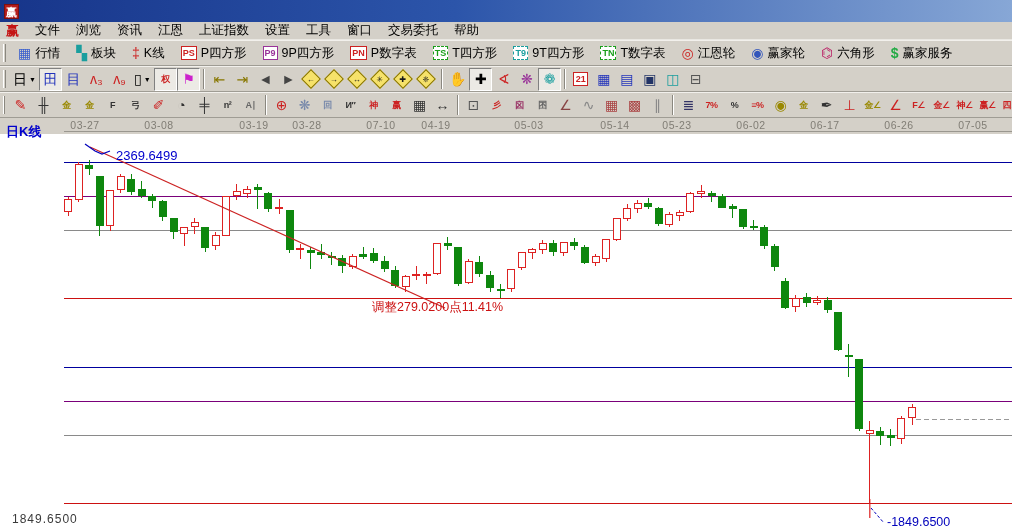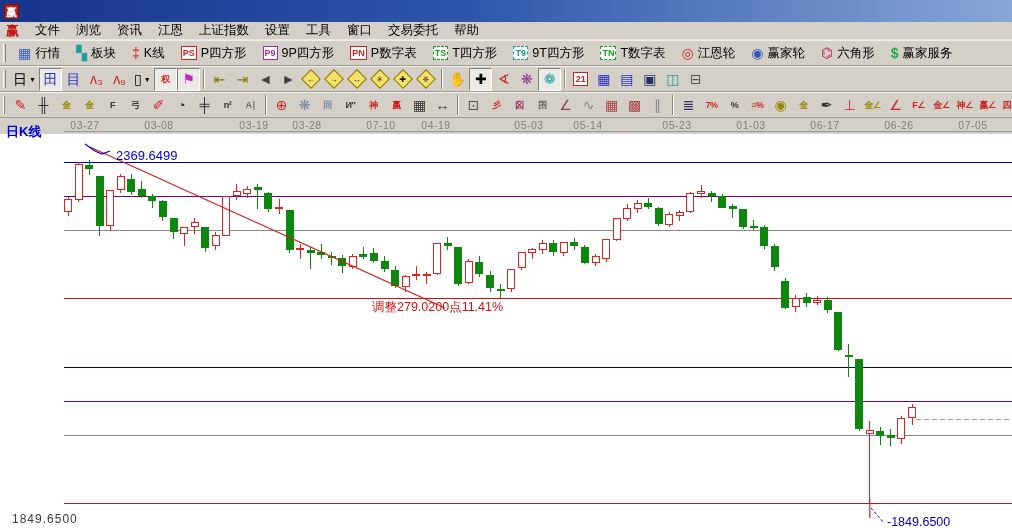--- a/index.html
+++ b/index.html
@@ -377,23 +377,23 @@
   <div class="datebar">
     <div class="axisline"></div>
     <div id="date-labels">
         <span class="datelabel" style="left: 85px;">03-27</span>
         <span class="datelabel" style="left: 159px;">03-08</span>
         <span class="datelabel" style="left: 242px; margin-left: 12px;">03-19</span>
         <span class="datelabel" style="left: 307px;">03-28</span>
         <span class="datelabel" style="left: 381px;">07-10</span>
         <span class="datelabel" style="left: 436px;">04-19</span>
         <span class="datelabel" style="left: 529px;">05-03</span>
-        <span class="datelabel" style="left: 588px;">05-14</span>
+        <span class="datelabel" style="left: 615px;">05-14</span>
         <span class="datelabel" style="left: 677px;">05-23</span>
-        <span class="datelabel" style="left: 751px;">01-03</span>
+        <span class="datelabel" style="left: 751px;">06-02</span>
         <span class="datelabel" style="left: 825px;">06-17</span>
         <span class="datelabel" style="left: 899px;">06-26</span>
         <span class="datelabel" style="left: 973px;">07-05</span>
       </div>
   </div>
 
   <div class="chartarea">
     <span class="panel-label" style="position:absolute;left:6px;top:-11px;font-size:13px;font-weight:bold;color:#0000cc;z-index:6;">日K线</span>
     <svg id="chartsvg" width="1012" height="394">
         <line x1="64" y1="28.5" x2="1012" y2="28.5" stroke="#00009e" stroke-width="1" shape-rendering="crispEdges"></line>

